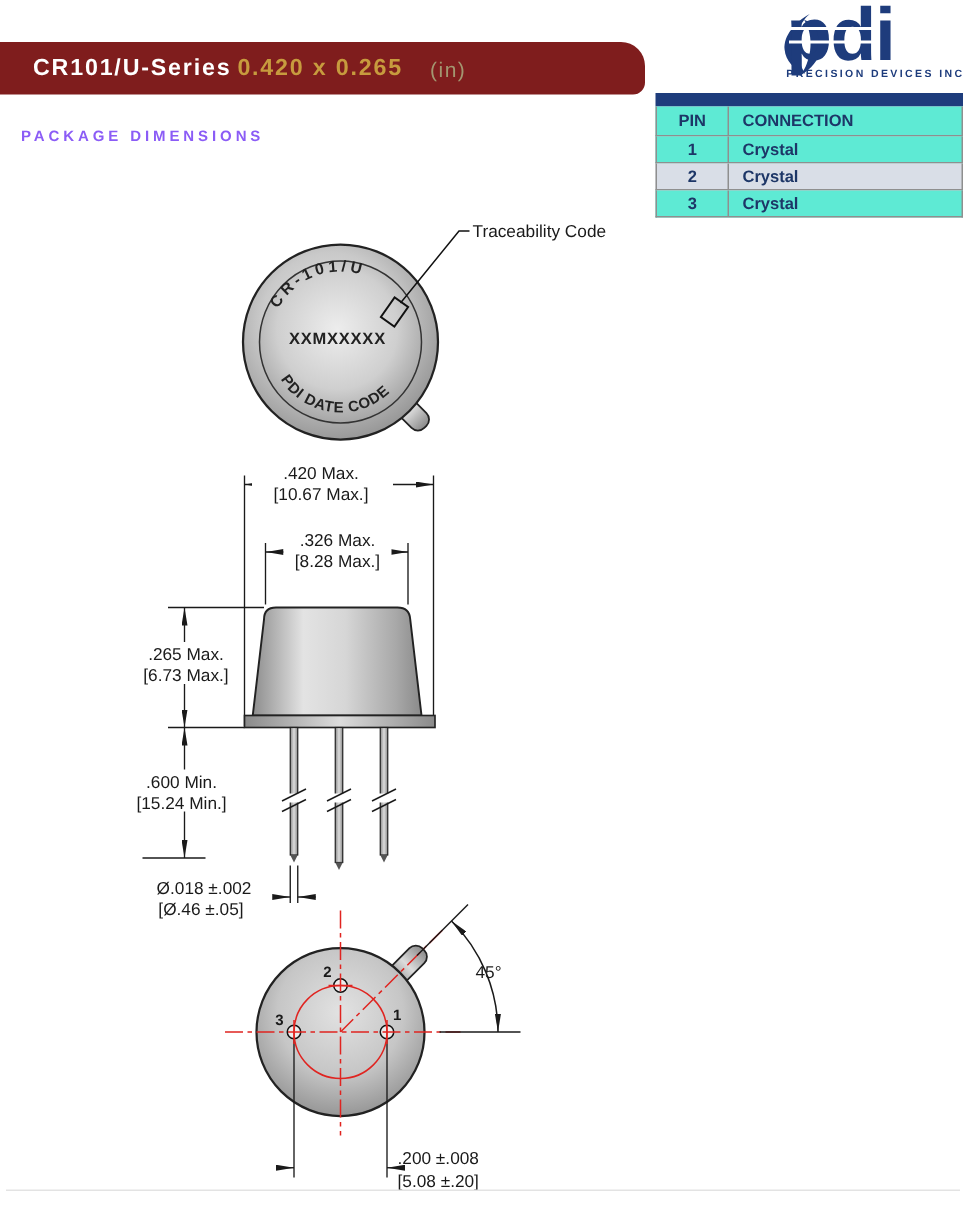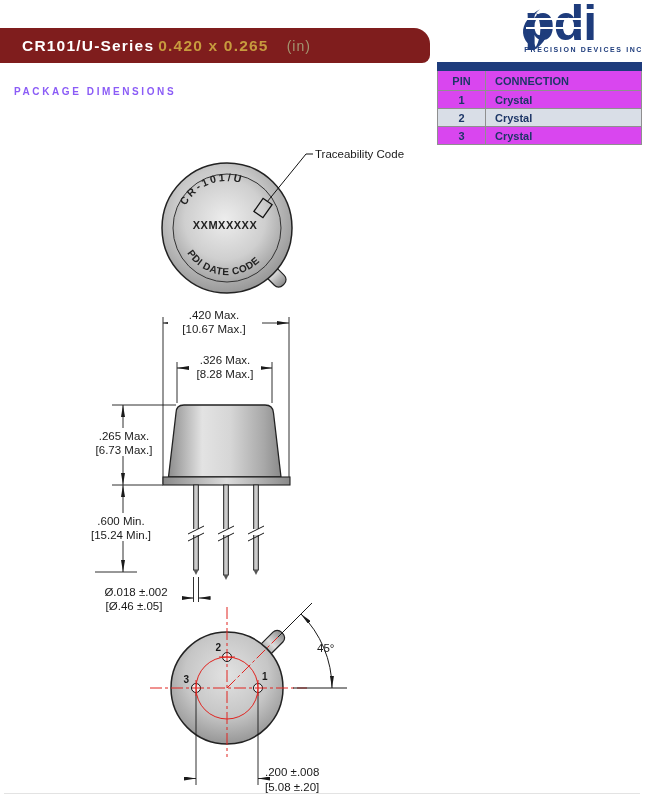--- a/index.html
+++ b/index.html
@@ -20,21 +20,21 @@
       letter-spacing:-1px;}
   .slit{position:absolute;left:2px;height:2px;background:#ffffff;width:82%;}
   .tagline{color:#1e3c7c;font-size:7px;font-weight:700;letter-spacing:1.6px;margin-top:2px;}
   
   .section-title{left:14px;top:86px;color:#8b5cf6;font-size:10px;font-weight:700;
       letter-spacing:2.6px;}
   
   .pin-table{left:437px;top:62px;width:205px;font-size:11px;color:#1d3667;}
   .pt-bar{height:9px;background:#1e3c7c;}
   .pt-row{display:flex;height:17px;border:1px solid #8f8f8f;border-top:none;
-      align-items:stretch;background:#d946ef;}
+      align-items:stretch;background:#5eead4;}
   .pt-row.head{height:19px;font-weight:700;}
   .pt-row .c1{width:47px;border-right:1px solid #8f8f8f;display:flex;align-items:center;
       justify-content:center;font-weight:700;}
   .pt-row .c2{flex:1;display:flex;align-items:center;padding-left:9px;font-weight:700;}
   .pt-row.shade{background:#d9dee7;}
   
   svg{position:absolute;left:0;top:0;}
   .dim{font-size:11.5px;fill:#1a1a1a;}
   .stamp{font-weight:700;fill:#222222;}
   .pinlab{font-size:10px;font-weight:700;fill:#1a1a1a;}

